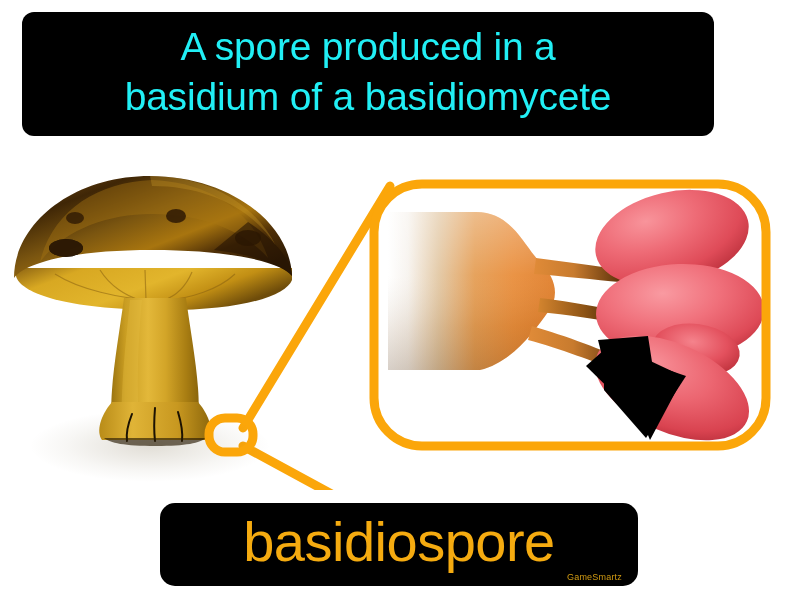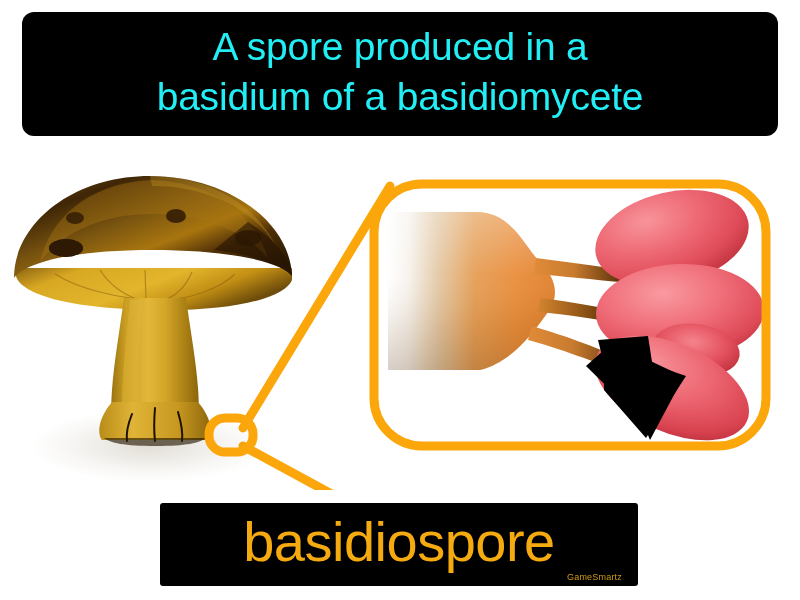--- a/index.html
+++ b/index.html
@@ -17,21 +17,21 @@
     width: 800px;
     height: 600px;
     background: #ffffff;
   }
 
   
   .definition-banner {
     position: absolute;
     left: 22px;
     top: 12px;
-    width: 756px;
+    width: 692px;
     height: 124px;
     background: #000000;
     border-radius: 12px;
     display: flex;
     align-items: center;
     justify-content: center;
     padding: 4px 14px 8px 14px;
   }
   .definition-text {
     color: #21efF5;
@@ -45,21 +45,21 @@
   }
 
   
   .term-label-box {
     position: absolute;
     left: 160px;
     top: 503px;
     width: 478px;
     height: 83px;
     background: #000000;
-    border-radius: 3px;
+    border-radius: 15px;
     display: flex;
     align-items: center;
     justify-content: center;
   }
   .term-text {
     color: #f5ab10;
     font-family: "Liberation Sans", sans-serif;
     font-size: 56px;
     line-height: 60px;
     font-weight: 400;

